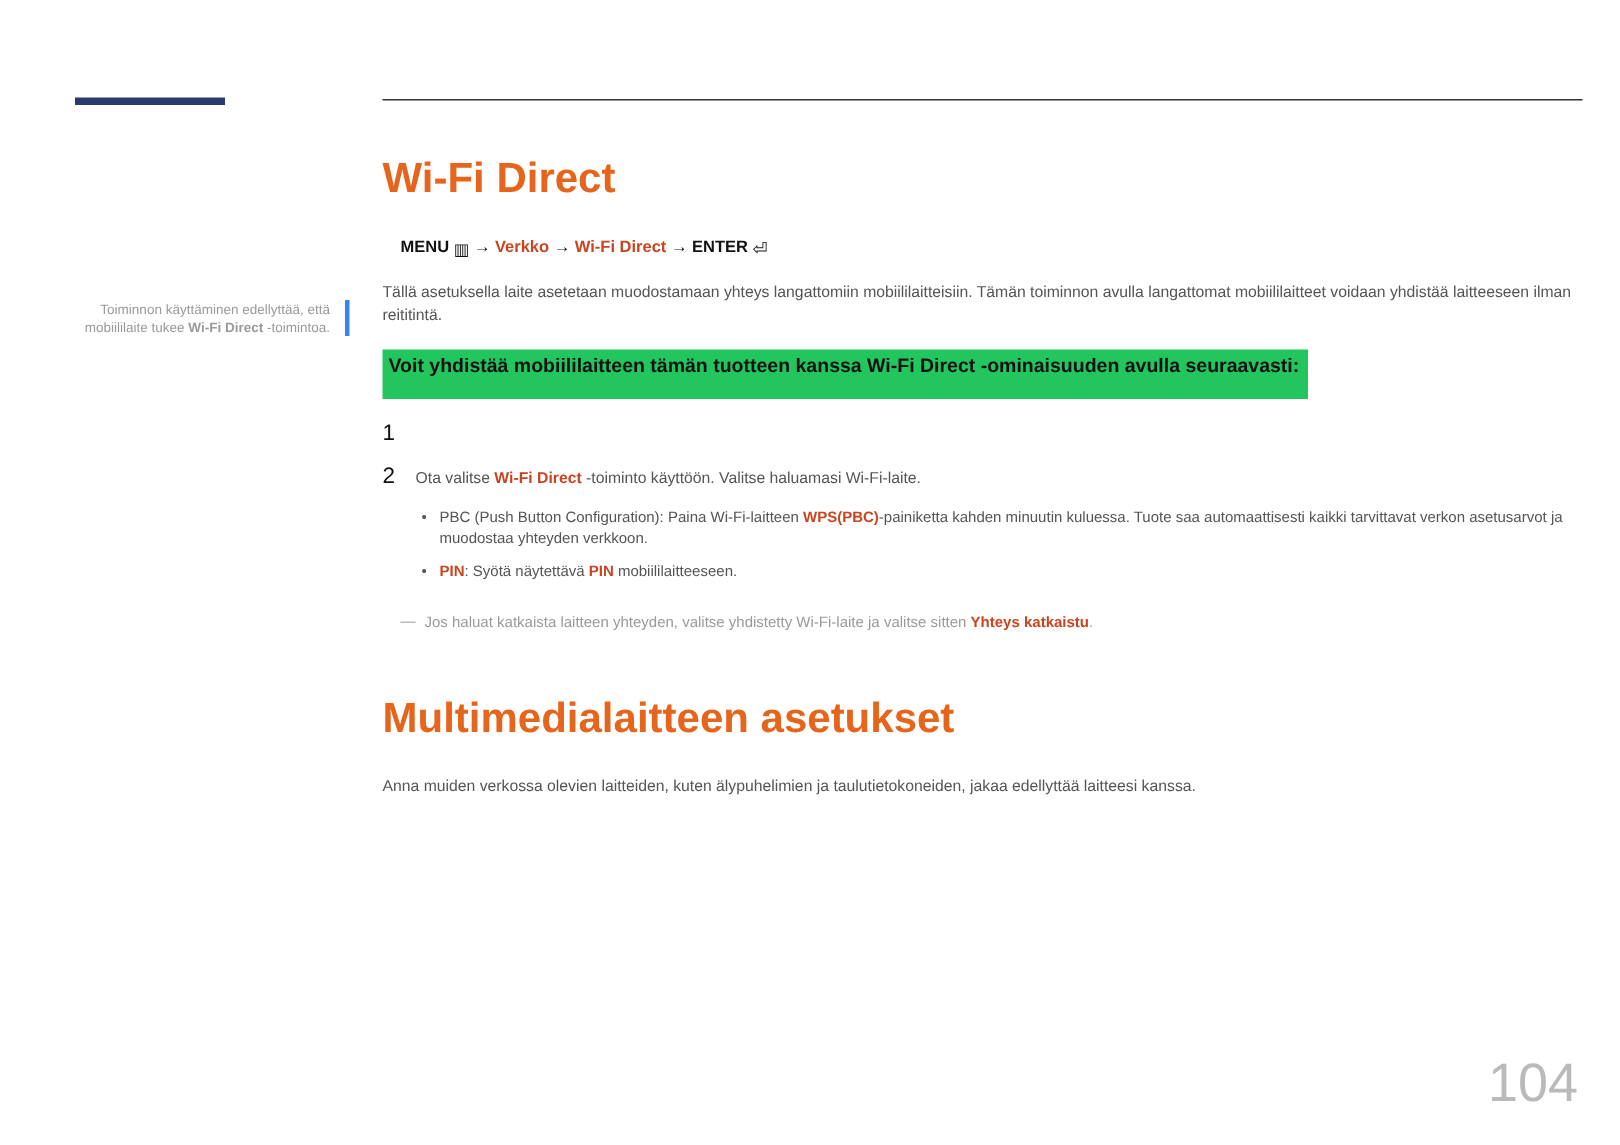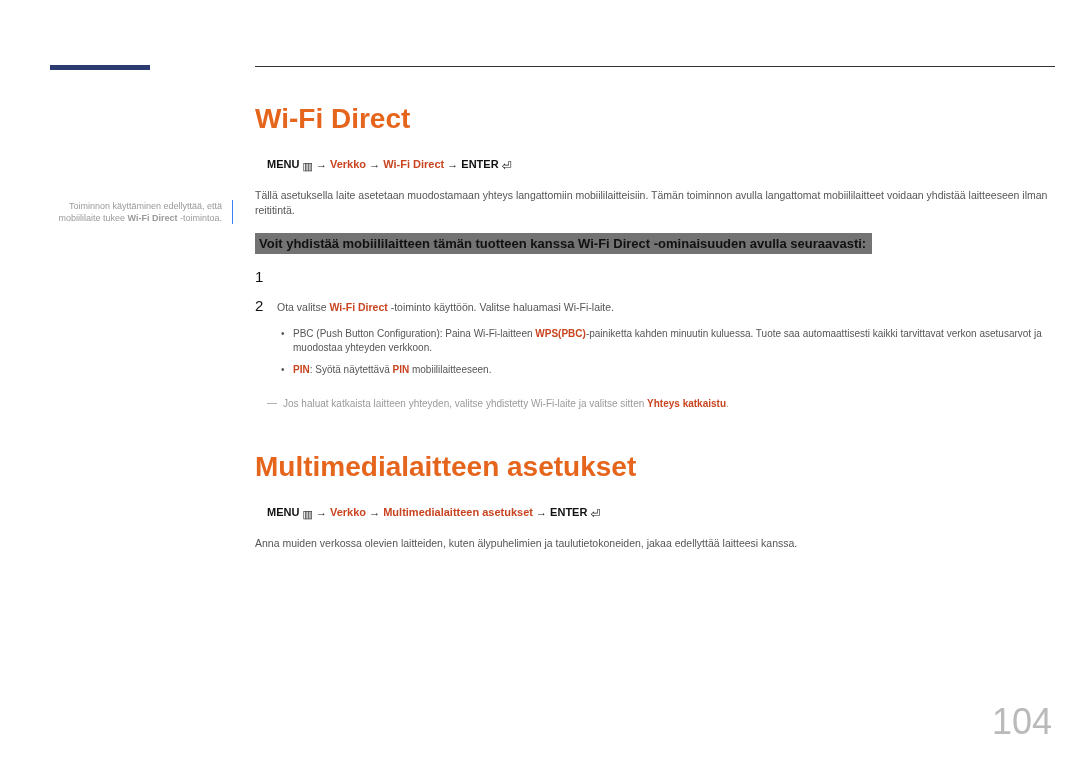--- a/index.html
+++ b/index.html
@@ -41,21 +41,21 @@
       position: relative;
       padding: 95px 24px 0 255px;
     }
 
     .sidebar {
       position: absolute;
       left: 50px;
       top: 200px;
       width: 183px;
       padding-right: 10px;
-      border-right: 1px solid #3b82f6;
+      border-right: 3px solid #3b82f6;
       min-height: 22px;
     }
 
     .sidebar-text {
       font-size: 9px;
       color: #9a9a9a;
       line-height: 1.35;
       text-align: right;
     }
 
@@ -113,25 +113,25 @@
 
     .body-text {
       font-size: 10.5px;
       color: #555;
       line-height: 1.4;
       margin-bottom: 10px;
       margin-top: 17px;
     }
 
     .highlighted {
-      background: #737373;
+      background: #22c55e;
       color: #111;
       font-size: 13px;
       font-weight: 700;
-      padding: 3px 6px 3px 4px;
+      padding: 3px 6px 15px 4px;
       display: inline-block;
       margin-top: 6px;
       margin-bottom: 14px;
     }
 
     .step-row {
       display: flex;
       align-items: baseline;
       margin-bottom: 12px;
     }
@@ -264,29 +264,18 @@
       <span class="orange">PIN</span><span>: Syötä näytettävä </span><span class="orange">PIN</span><span> mobiililaitteeseen.</span>
     </div>
   </div>
 
   <div class="note-line">
     <span>Jos haluat katkaista laitteen yhteyden, valitse yhdistetty Wi-Fi-laite ja valitse sitten </span><span class="orange">Yhteys katkaistu</span><span>.</span>
   </div>
 
   <h1 class="section-title second">Multimedialaitteen asetukset</h1>
 
-  <div class="nav-path">
-    <span>MENU</span>
-    <span class="menu-icon"></span>
-    <span class="arrow"> → </span>
-    <span class="colored">Verkko</span>
-    <span class="arrow"> → </span>
-    <span class="colored">Multimedialaitteen asetukset</span>
-    <span class="arrow"> → </span>
-    <span>ENTER</span>
-    <span class="enter-icon"></span>
-  </div>
 
   <div class="body-text">Anna muiden verkossa olevien laitteiden, kuten älypuhelimien ja taulutietokoneiden, jakaa edellyttää laitteesi kanssa.</div>
 
 </div>
 
 <div class="page-number">104</div>
 
 </body></html>

